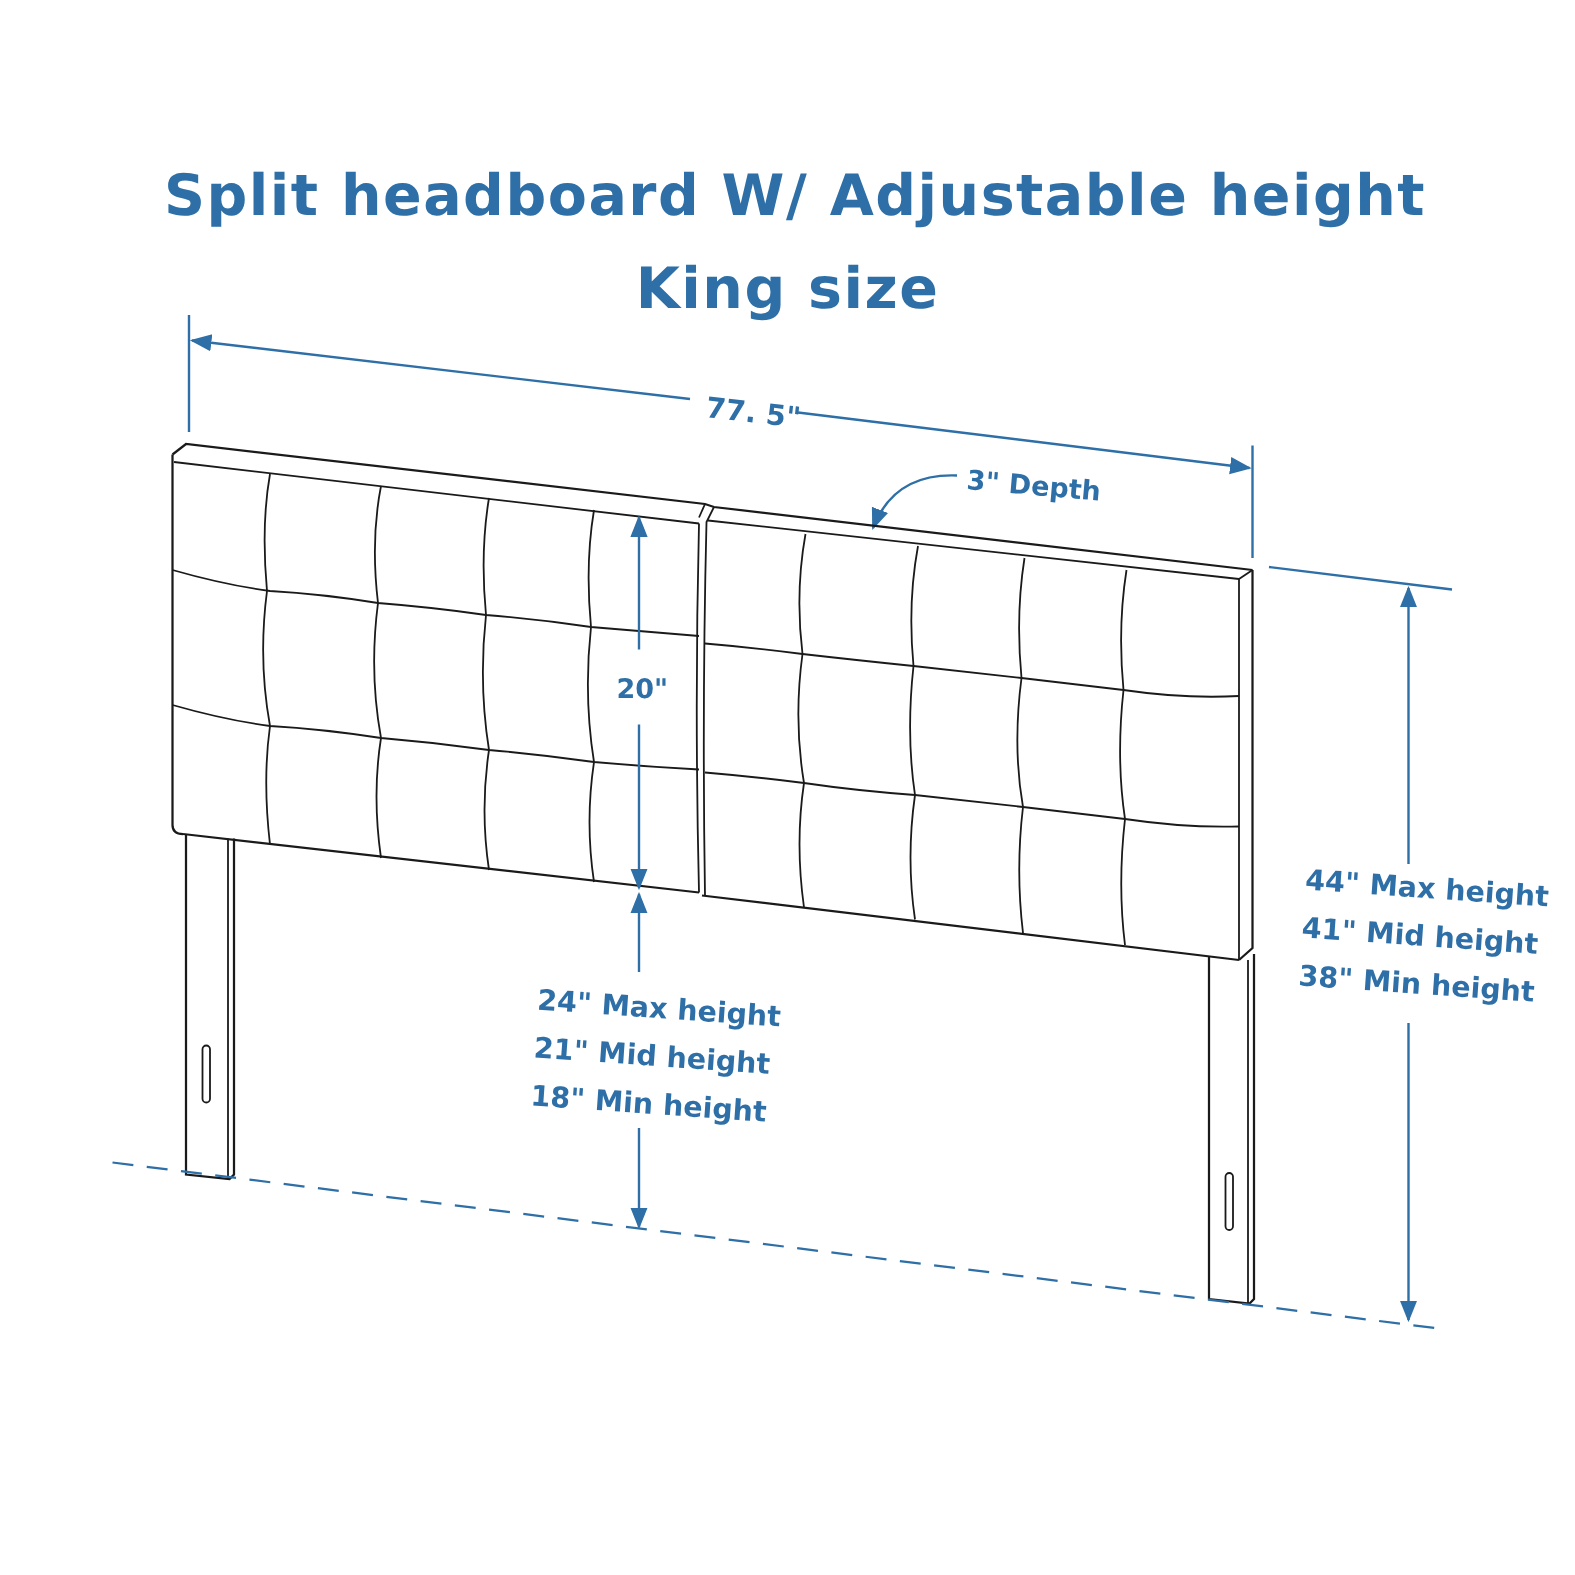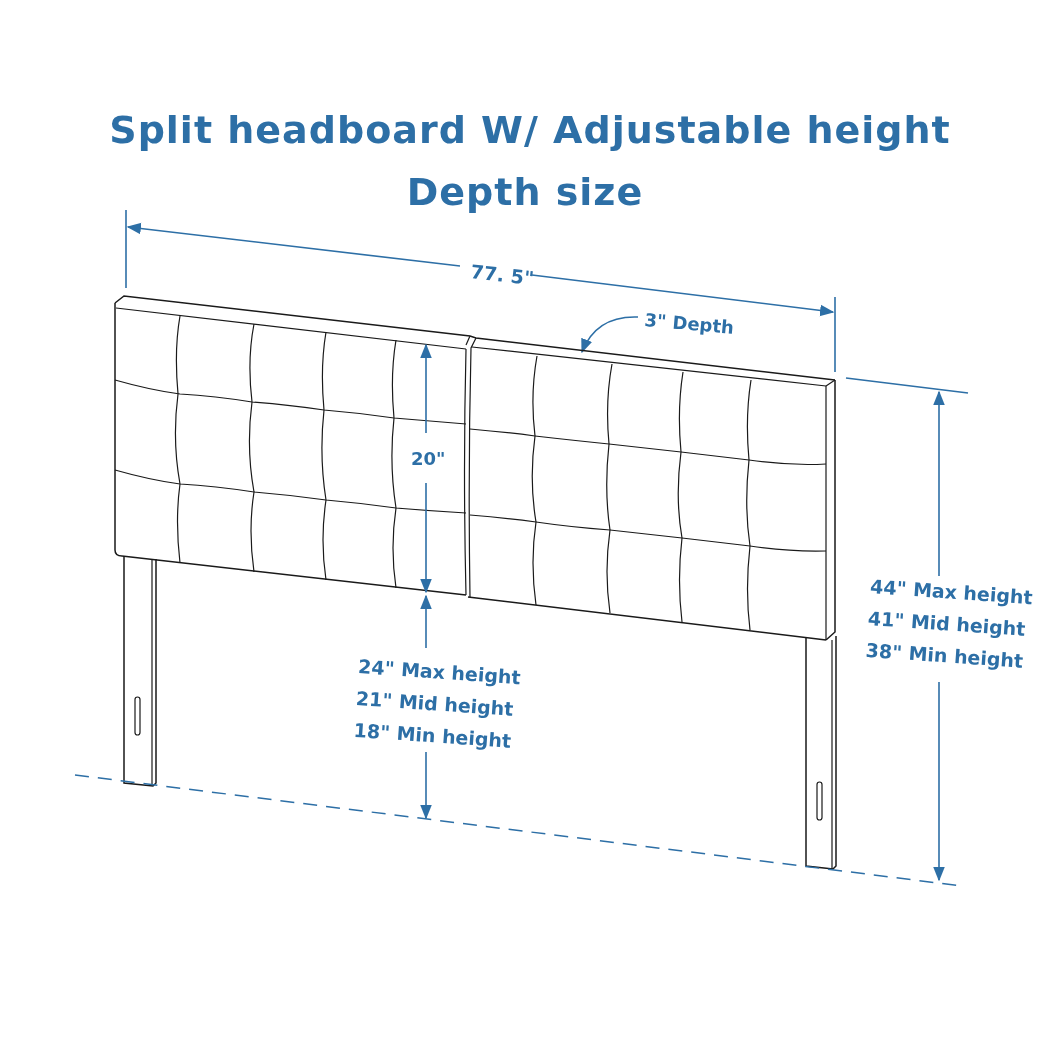--- a/index.html
+++ b/index.html
@@ -10,21 +10,21 @@
   svg { position:absolute; left:0; top:0; }
   .lbl { font-family:"DejaVu Sans", sans-serif; font-weight:bold; fill:#2d6fa6; }
   .blue { stroke:#2d6fa6; fill:none; stroke-width:1.6; }
   .ink { stroke:#1a1a1a; fill:none; stroke-width:1.5; }
   .ink2 { stroke:#1a1a1a; fill:none; stroke-width:1.2; }
 </style>
 </head>
 <body>
 
 <div id="t1" class="title">Split headboard W/ Adjustable height</div>
-<div id="t2" class="title">Depth size</div>
+<div id="t2" class="title">King size</div>
 
 <svg width="1050" height="1050" viewBox="0 0 1050 1050">
   <defs>
     <marker id="arr" viewBox="0 0 10 10" refX="9" refY="5" markerWidth="9" markerHeight="9" orient="auto-start-reverse">
       <path d="M0,1 L10,5 L0,9 z" fill="#2d6fa6"></path>
     </marker>
   </defs>
 
   <g>
     <line class="blue" x1="126" y1="210" x2="126" y2="288"></line>

